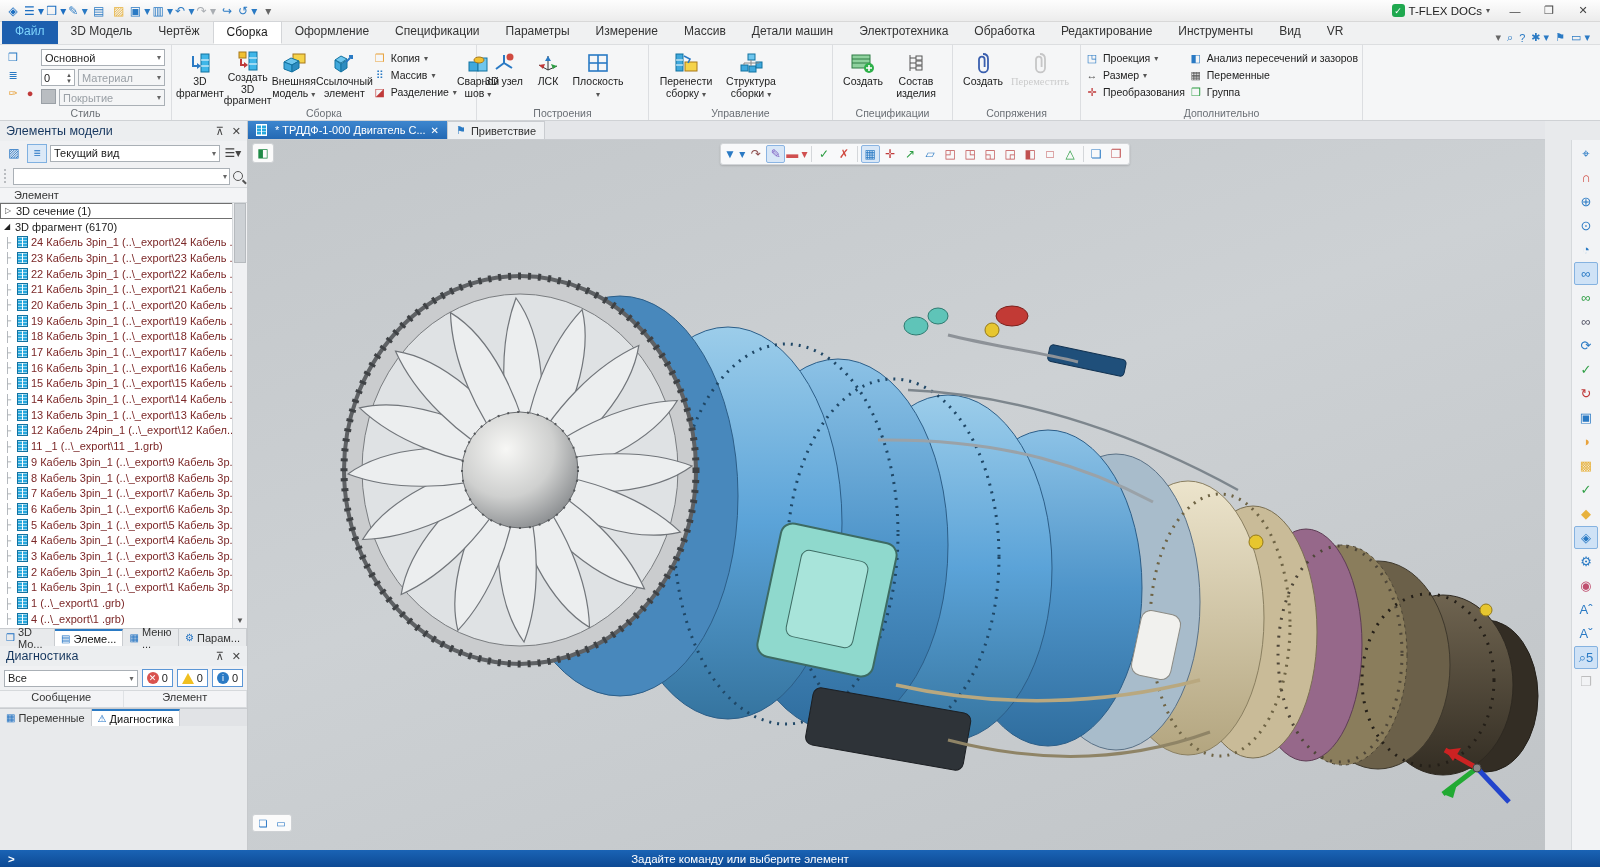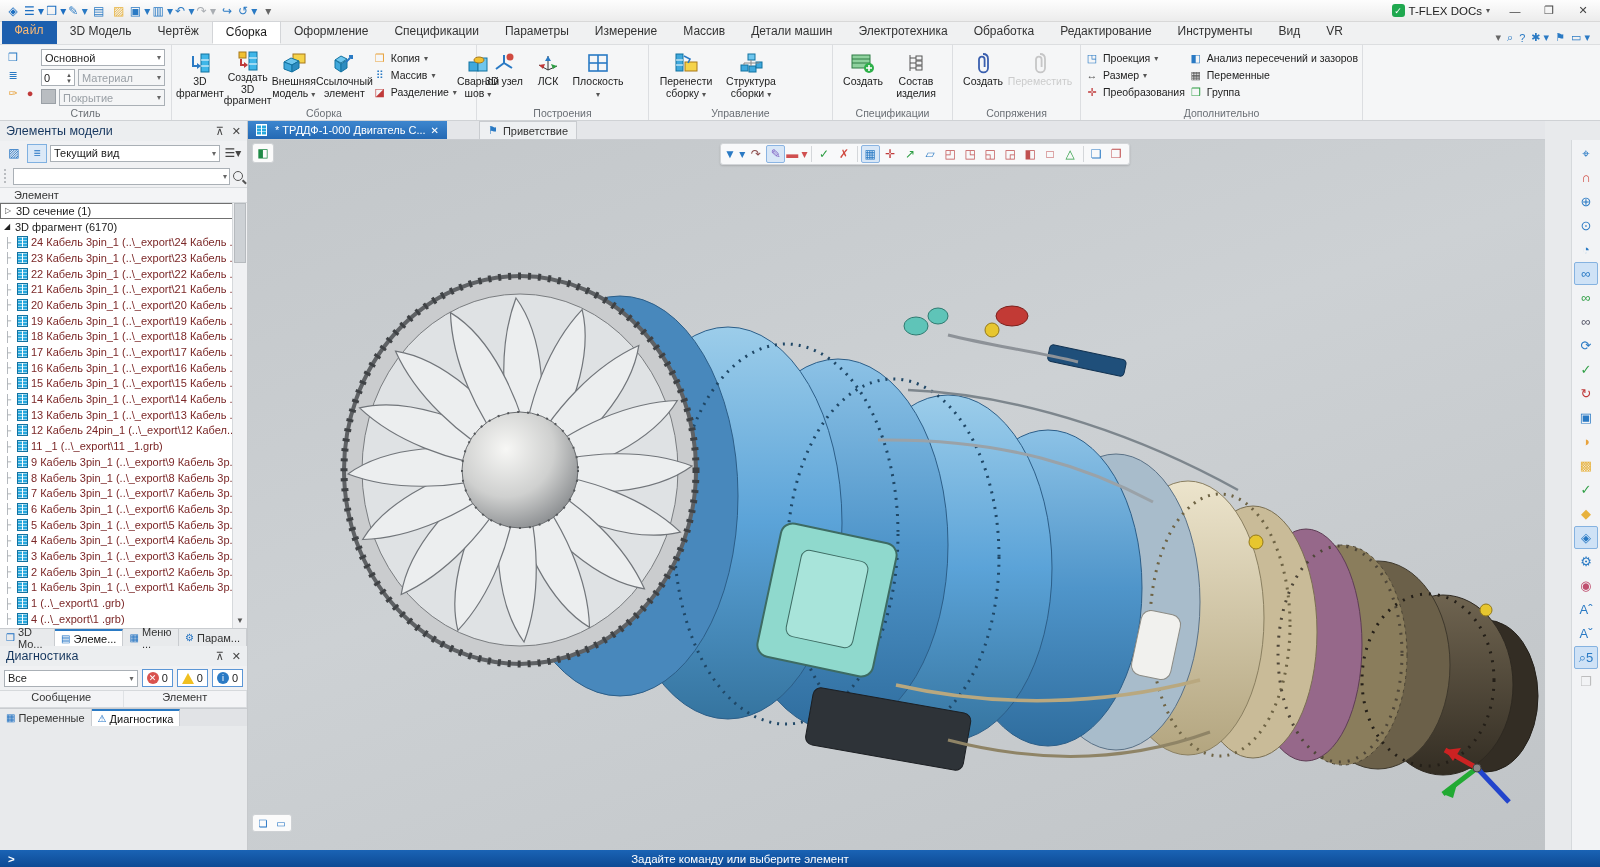--- a/index.html
+++ b/index.html
@@ -20,34 +20,34 @@
   #docs-btn { display:flex; align-items:center; gap:4px; font-size:11.5px; color:#222; padding:0 8px; }
   #docs-btn .docs-logo { width:13px; height:13px; background:#1fa84f; border-radius:3px; color:#fff;
     font-size:9px; display:flex; align-items:center; justify-content:center; }
   .win-btn { width:34px; height:21px; display:flex; align-items:center; justify-content:center;
     font-size:11px; color:#444; }
 
   
   #tabrow { position:absolute; left:0; top:22px; width:1600px; height:23px;
     background:#f0f1f2; border-bottom:1px solid #dcdee0; display:flex; align-items:flex-end; }
   .rtab { padding:3px 13px 4px; font-size:12px; color:#333; cursor:default; white-space:nowrap; }
-  .rtab.file { background:#1d5fae; color:#fdba74; margin-left:2px;font-family:Liberation Mono, monospace; }
+  .rtab.file { background:#1d5fae; color:#7dd3fc; margin-left:2px; }
   .rtab.active { background:#fff; color:#1a1a1a; border:1px solid #d3d5d8; border-bottom:1px solid #fff; }
   #tabrow-right { margin-left:auto; display:flex; align-items:center; gap:6px; padding-right:10px; }
   #tabrow-right .tri-ico { font-size:11px; color:#1d6fc2; }
 
   
   #ribbon { position:absolute; left:0; top:45px; width:1600px; height:76px;
     background:#f5f6f7; border-bottom:1px solid #cfd2d5; display:flex; }
   .rgroup { position:relative; height:100%; padding:2px 4px 14px; border-right:1px solid #dcdee1; display:flex; }
   .glabel { position:absolute; left:0; right:0; bottom:1px; text-align:center; font-size:10.5px; color:#6a6f75; }
   .bigbtn { width:58px; display:flex; flex-direction:column; align-items:center; justify-content:flex-start;
     padding-top:3px; text-align:center; font-size:10.5px; line-height:11.5px; color:#222; cursor:default; }
   .bigbtn .bico { height:26px; display:flex; align-items:center; justify-content:center; }
-  .bigbtn.disabled { color:#a6a9ad; filter:grayscale(1) opacity(.55); }
+  .bigbtn.disabled { color:#a6a9ad; filter:grayscale(1) opacity(.55);font-family:Liberation Serif, serif; }
   .smallcol { display:flex; flex-direction:column; justify-content:flex-start; gap:3px; padding-top:4px; }
   .smallbtn { display:flex; align-items:center; gap:4px; font-size:10.5px; color:#222; white-space:nowrap; }
   .sico { width:14px; height:14px; display:flex; align-items:center; justify-content:center; font-size:11px; }
   .dd { font-size:8px; color:#555; }
   
   #g-style { width:172px; padding-right:6px; }
   #g-style .col-icons { display:flex; flex-direction:column; gap:4px; padding:3px 4px 0 2px; }
   #g-style .rows { display:flex; flex-direction:column; gap:3px; flex:1; padding-top:2px; }
   .combo { height:17px; background:#fff; border:1px solid #aab0b6; display:flex; align-items:center;
     font-size:11px; padding:0 3px; color:#222; position:relative; }
@@ -55,21 +55,21 @@
   .combo.dis { color:#9aa0a6; background:#f4f5f6; }
   .spin { width:34px; height:17px; background:#fff; border:1px solid #aab0b6; font-size:11px;
     display:flex; align-items:center; padding:0 2px; position:relative; }
   .spin .ud { margin-left:auto; font-size:6px; line-height:6px; color:#555; display:flex; flex-direction:column; }
 
   
   svg.mini { display:block; }
 
   
   #doctabs { position:absolute; left:248px; top:121px; width:1297px; height:19px;
-    background:#e4e6e9; display:flex; align-items:center; border-bottom:1px solid #c9ccd0;gap:32px; }
+    background:#e4e6e9; display:flex; align-items:center; border-bottom:1px solid #c9ccd0; }
   .dtab { height:18px; display:flex; align-items:center; gap:5px; padding:0 8px; font-size:11px; }
   .dtab.active { background:linear-gradient(#3d86cf,#2469b4); color:#fff; }
   .dtab.idle { background:#eef0f2; color:#333; border:1px solid #c9ccd0; border-bottom:none; }
   .dtab .dclose { font-size:10px; }
 
   
   #leftcol { position:absolute; left:0; top:121px; width:248px; height:729px;
     background:#e8eaec; border-right:1px solid #c6c9cc; }
   .phead { height:20px; display:flex; align-items:center; padding:0 6px; background:#eceef0;
     color:#15365e; font-size:12.5px;justify-content:space-between; }

